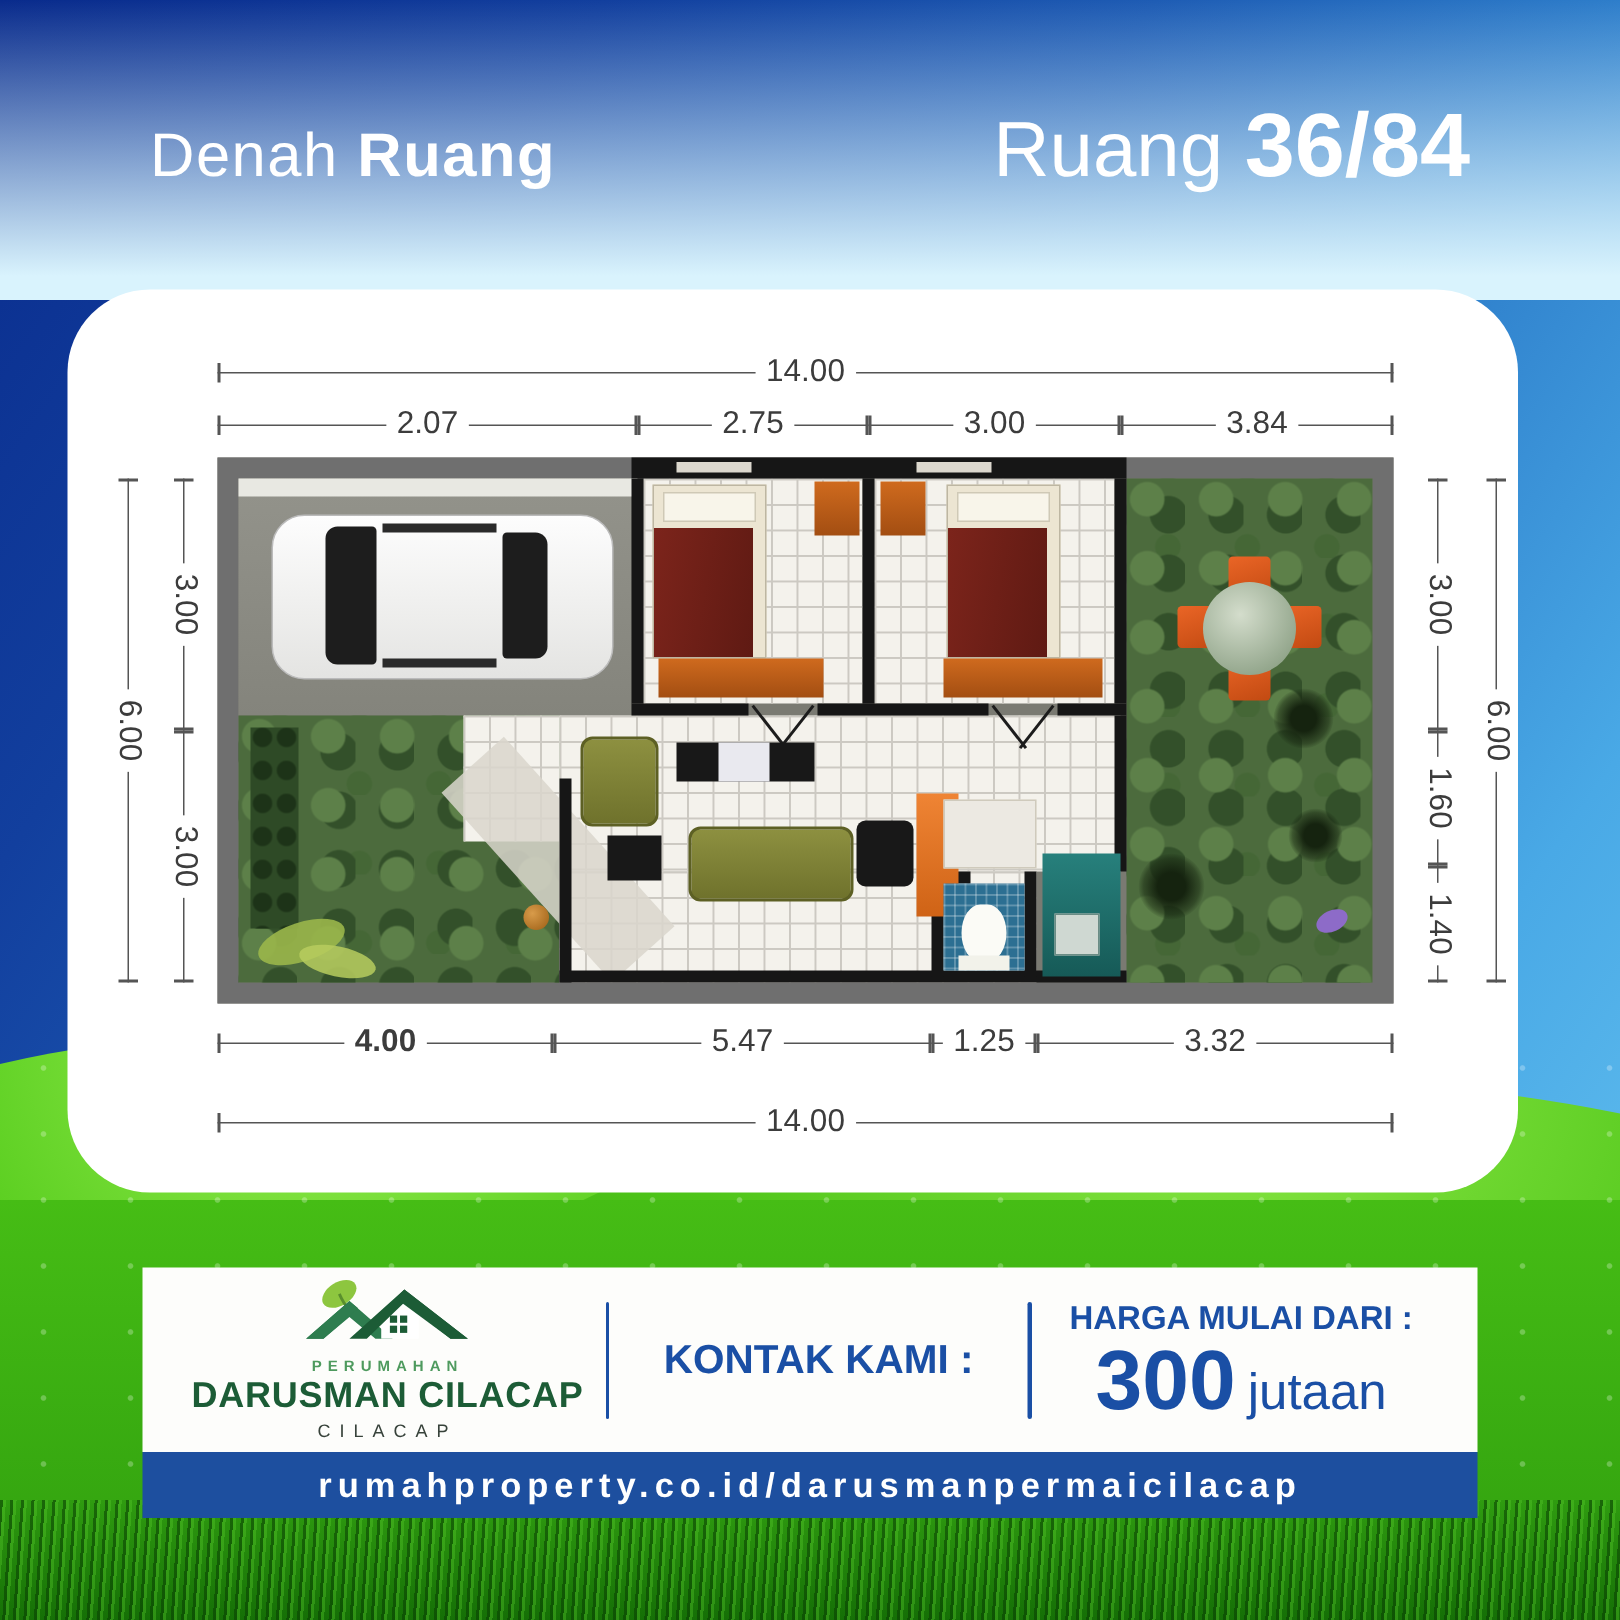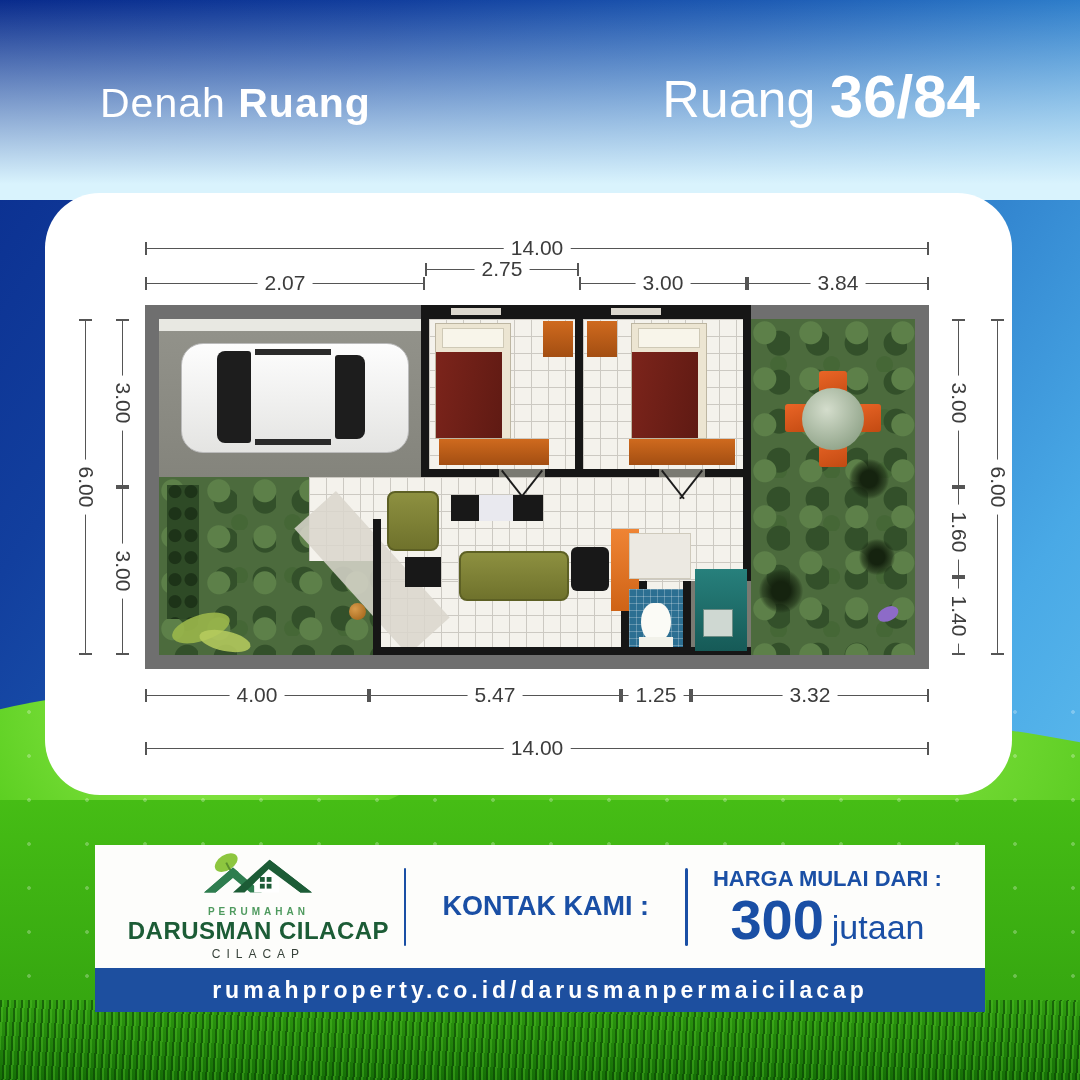--- a/index.html
+++ b/index.html
@@ -122,31 +122,31 @@
   </div>
 
   <div class="card">
 
     <div class="dimh" style="left:100px;top:55px;width:784px;">
       <span class="dlab">14.00</span>
       </div>
     <div class="dimh" style="left:100px;top:90px;width:280px;">
       <span class="dlab">2.07</span>
       </div>
-    <div class="dimh" style="left:380px;top:76px;width:154px;">
+    <div class="dimh" style="left:380px;top:90px;width:154px;">
       <span class="dlab">2.75</span>
       </div>
     <div class="dimh" style="left:534px;top:90px;width:168px;">
       <span class="dlab">3.00</span>
       </div>
     <div class="dimh" style="left:702px;top:90px;width:182px;">
       <span class="dlab">3.84</span>
       </div>
 
-    <div class="dimh" style="left:100px;top:502px;width:224px;">
+    <div class="dimh" style="left:100px;top:502px;width:224px;font-weight:bold;">
       <span class="dlab">4.00</span>
       </div>
     <div class="dimh" style="left:324px;top:502px;width:252px;">
       <span class="dlab">5.47</span>
       </div>
     <div class="dimh" style="left:576px;top:502px;width:70px;">
       <span class="dlab">1.25</span>
       </div>
     <div class="dimh" style="left:646px;top:502px;width:238px;">
       <span class="dlab">3.32</span>

